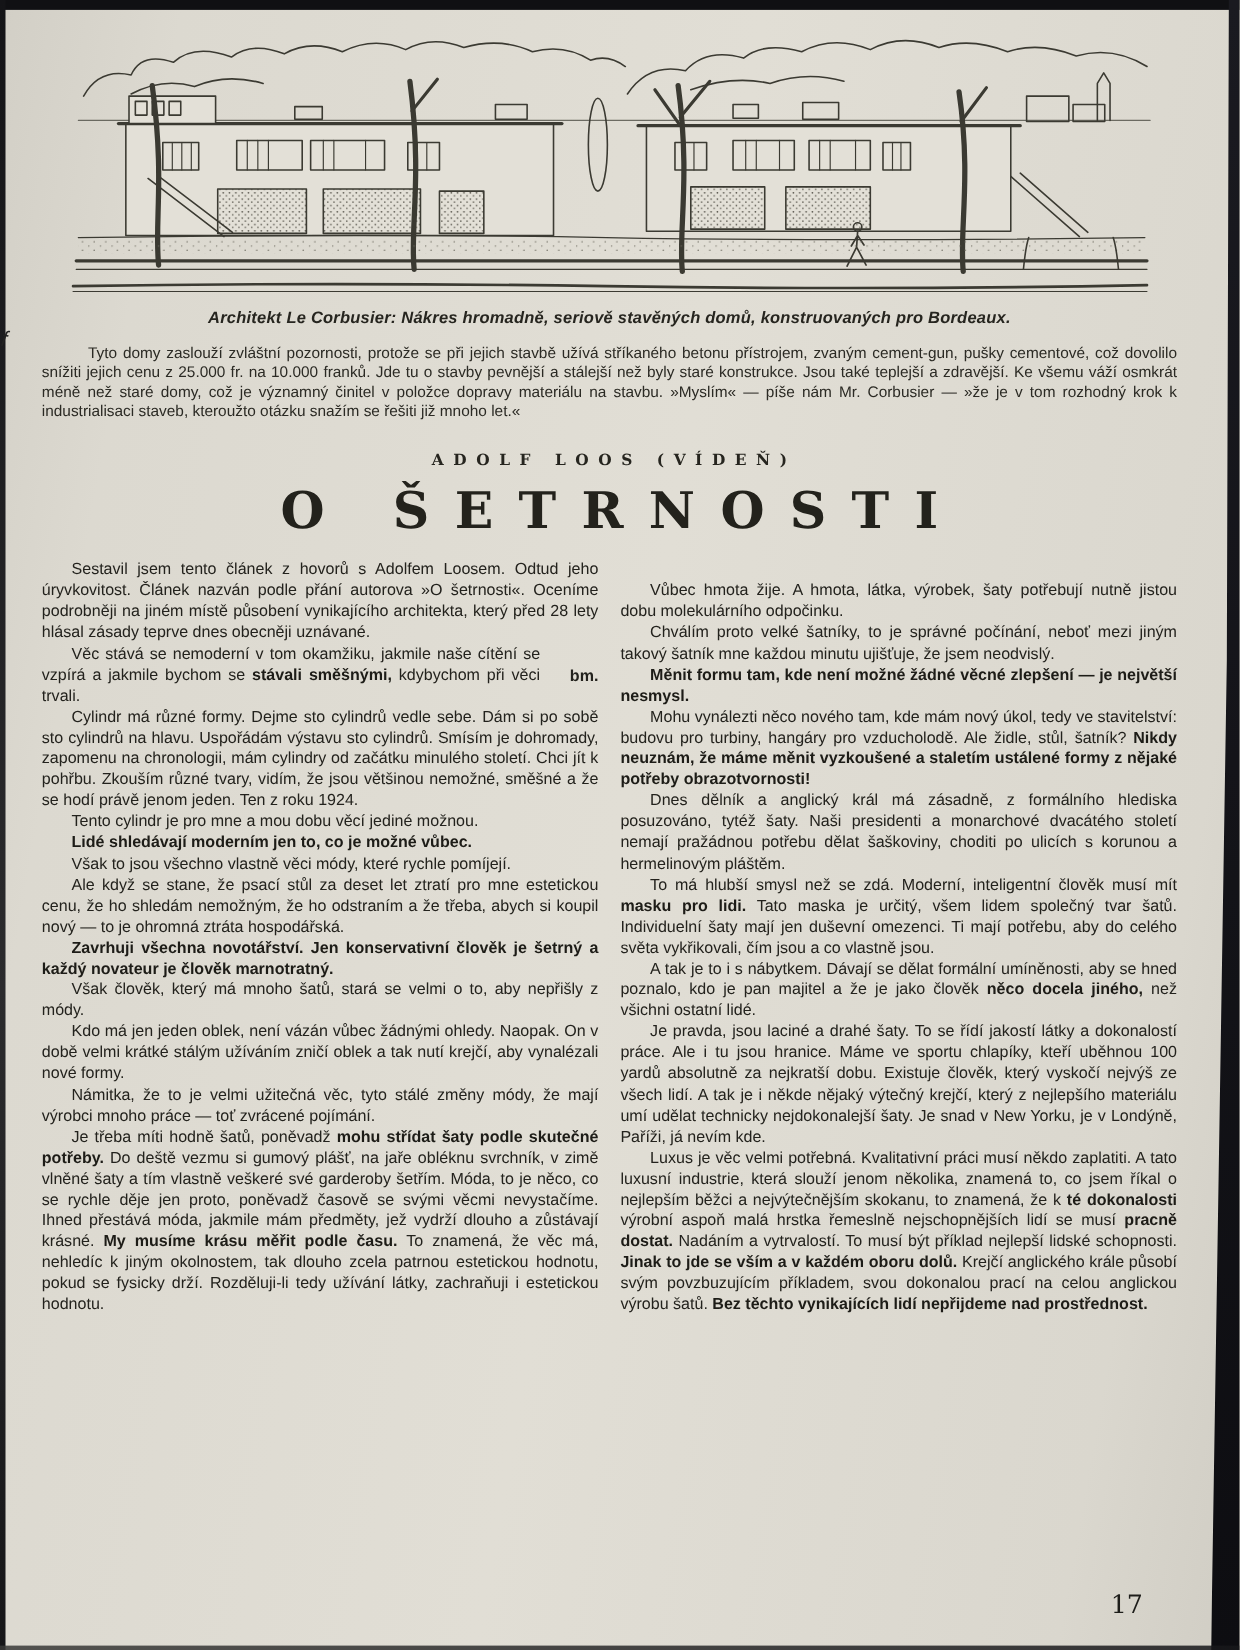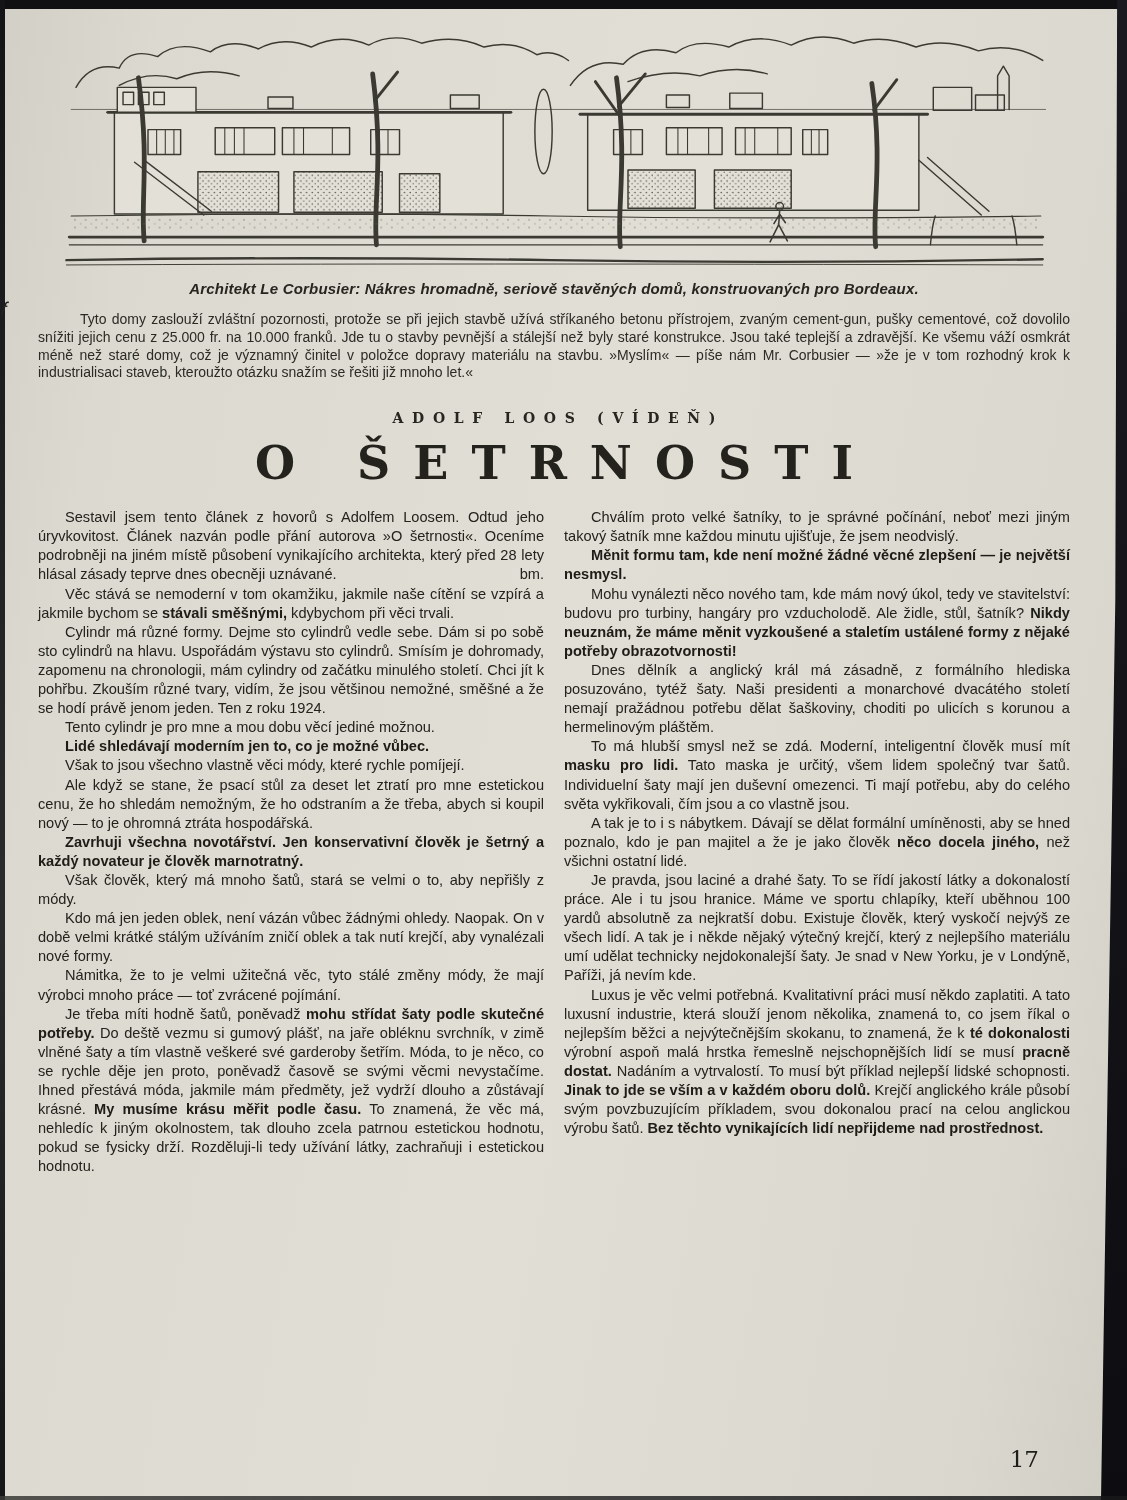--- a/index.html
+++ b/index.html
@@ -14,25 +14,25 @@
   .edge-bottom{position:absolute;left:0;right:0;bottom:0;height:4px;background:linear-gradient(90deg,#3a3a38,#17171a);opacity:.85;}
   .ink-mark{position:absolute;left:1px;top:298px;width:9px;height:22px;color:#222;font-size:20px;transform:rotate(8deg);}
   .content{position:absolute;left:38px;top:14px;width:1032px;}
   figure.sketch{margin:4px 0 0 14px;width:1008px;}
   .caption{margin:6px 0 0 0;text-align:center;font-weight:bold;font-size:15px;letter-spacing:.2px;color:#26251f;font-style:italic;}
   .intro{margin:14px 0 0 0;text-align:justify;text-indent:42px;font-size:14px;line-height:17.8px;color:#2b2a24;}
   .author-line{margin-top:28px;text-align:center;font-family:"DejaVu Serif",serif;font-weight:bold;
     font-size:14px;letter-spacing:.62em;padding-left:.62em;color:#26251f;}
   .title{margin:10px 0 0 0;text-align:center;font-family:"DejaVu Serif",serif;font-weight:bold;
     font-size:46px;letter-spacing:.5em;padding-left:.5em;color:#23221c;}
-  .columns{display:flex;gap:20px;margin-top:18px;}
+  .columns{display:flex;gap:20px;margin-top:18px;align-items:flex-end;}
   .col{flex:1;min-width:0;}
   .body-p{margin:0;text-align:justify;text-indent:27px;font-size:14.6px;line-height:19.1px;}
   .body-p b{font-weight:700;color:#1d1c17;}
-  .sig{float:right;font-weight:normal;}
+  .sig{float:right;font-weight:bold;margin-top:40px;}
   .pageno{position:absolute;right:88px;bottom:28px;font-family:"DejaVu Serif",serif;font-size:23px;color:#1d1d1a;}
   svg .ln{stroke:#3b3a32;fill:none;stroke-width:1.5;stroke-linejoin:round;stroke-linecap:round;}
   svg .thick{stroke-width:3;}
   svg .trunk{stroke-width:5;}
   svg .fillp{fill:#e3e0d7;}
 </style>
 </head>
 <body>
 
 <div class="page">
@@ -144,20 +144,21 @@
             <p class="body-p"><span>Ale když se stane, že psací stůl za deset let ztratí pro mne estetickou cenu, že ho shledám nemožným, že ho odstraním a že třeba, abych si koupil nový — to je ohromná ztráta hospodářská.</span></p>
             <p class="body-p"><b>Zavrhuji všechna novotářství. Jen konservativní člověk je šetrný a každý novateur je člověk marnotratný.</b></p>
             <p class="body-p"><span>Však člověk, který má mnoho šatů, stará se velmi o to, aby nepřišly z módy.</span></p>
             <p class="body-p"><span>Kdo má jen jeden oblek, není vázán vůbec žádnými ohledy. Naopak. On v době velmi krátké stálým užíváním zničí oblek a tak nutí krejčí, aby vynalézali nové formy.</span></p>
             <p class="body-p"><span>Námitka, že to je velmi užitečná věc, tyto stálé změny módy, že mají výrobci mnoho práce — toť zvrácené pojímání.</span></p>
             <p class="body-p"><span>Je třeba míti hodně šatů, poněvadž </span><b>mohu střídat šaty podle skutečné potřeby.</b><span> Do deště vezmu si gumový plášť, na jaře obléknu svrchník, v zimě vlněné šaty a tím vlastně veškeré své garderoby šetřím. Móda, to je něco, co se rychle děje jen proto, poněvadž časově se svými věcmi nevystačíme. Ihned přestává móda, jakmile mám předměty, jež vydrží dlouho a zůstávají krásné. </span><b>My musíme krásu měřit podle času.</b><span> To znamená, že věc má, nehledíc k jiným okolnostem, tak dlouho zcela patrnou estetickou hodnotu, pokud se fysicky drží. Rozděluji-li tedy užívání látky, zachraňuji i estetickou hodnotu.</span></p>
           </div>
       </div>
       <div class="col">
         <div id="right-paras">
+            <p class="body-p"><span>Vůbec hmota žije. A hmota, látka, výrobek, šaty potřebují nutně jistou dobu molekulárního odpočinku.</span></p>
             <p class="body-p"><span>Chválím proto velké šatníky, to je správné počínání, neboť mezi jiným takový šatník mne každou minutu ujišťuje, že jsem neodvislý.</span></p>
             <p class="body-p"><b>Měnit formu tam, kde není možné žádné věcné zlepšení — je největší nesmysl.</b></p>
             <p class="body-p"><span>Mohu vynálezti něco nového tam, kde mám nový úkol, tedy ve stavitelství: budovu pro turbiny, hangáry pro vzducholodě. Ale židle, stůl, šatník? </span><b>Nikdy neuznám, že máme měnit vyzkoušené a staletím ustálené formy z nějaké potřeby obrazotvornosti!</b></p>
             <p class="body-p"><span>Dnes dělník a anglický král má zásadně, z formálního hlediska posuzováno, tytéž šaty. Naši presidenti a monarchové dvacátého století nemají pražádnou potřebu dělat šaškoviny, choditi po ulicích s korunou a hermelinovým pláštěm.</span></p>
             <p class="body-p"><span>To má hlubší smysl než se zdá. Moderní, inteligentní člověk musí mít </span><b>masku pro lidi.</b><span> Tato maska je určitý, všem lidem společný tvar šatů. Individuelní šaty mají jen duševní omezenci. Ti mají potřebu, aby do celého světa vykřikovali, čím jsou a co vlastně jsou.</span></p>
             <p class="body-p"><span>A tak je to i s nábytkem. Dávají se dělat formální umíněnosti, aby se hned poznalo, kdo je pan majitel a že je jako člověk </span><b>něco docela jiného,</b><span> než všichni ostatní lidé.</span></p>
             <p class="body-p"><span>Je pravda, jsou laciné a drahé šaty. To se řídí jakostí látky a dokonalostí práce. Ale i tu jsou hranice. Máme ve sportu chlapíky, kteří uběhnou 100 yardů absolutně za nejkratší dobu. Existuje člověk, který vyskočí nejvýš ze všech lidí. A tak je i někde nějaký výtečný krejčí, který z nejlepšího materiálu umí udělat technicky nejdokonalejší šaty. Je snad v New Yorku, je v Londýně, Paříži, já nevím kde.</span></p>
             <p class="body-p"><span>Luxus je věc velmi potřebná. Kvalitativní práci musí někdo zaplatiti. A tato luxusní industrie, která slouží jenom několika, znamená to, co jsem říkal o nejlepším běžci a nejvýtečnějším skokanu, to znamená, že k </span><b>té dokonalosti</b><span> výrobní aspoň malá hrstka řemeslně nejschopnějších lidí se musí </span><b>pracně dostat.</b><span> Nadáním a vytrvalostí. To musí být příklad nejlepší lidské schopnosti. </span><b>Jinak to jde se vším a v každém oboru dolů.</b><span> Krejčí anglického krále působí svým povzbuzujícím příkladem, svou dokonalou prací na celou anglickou výrobu šatů. </span><b>Bez těchto vynikajících lidí nepřijdeme nad prostřednost.</b></p>
           </div>
       </div>

